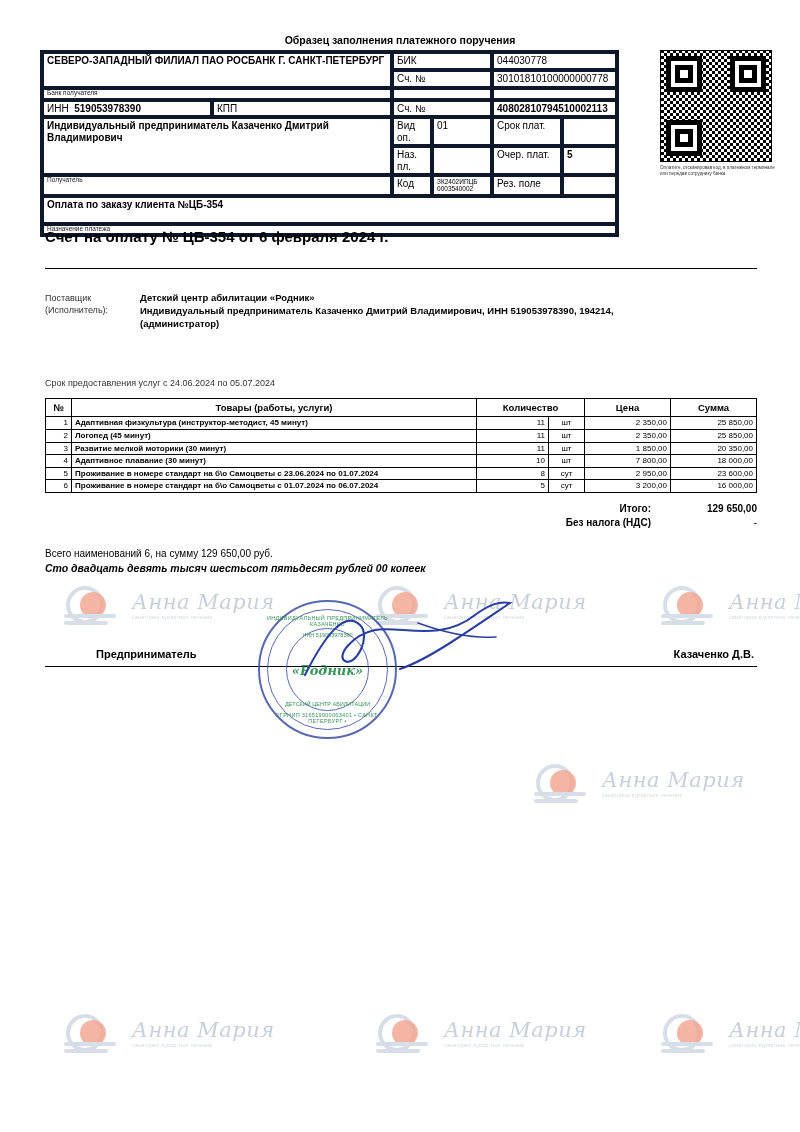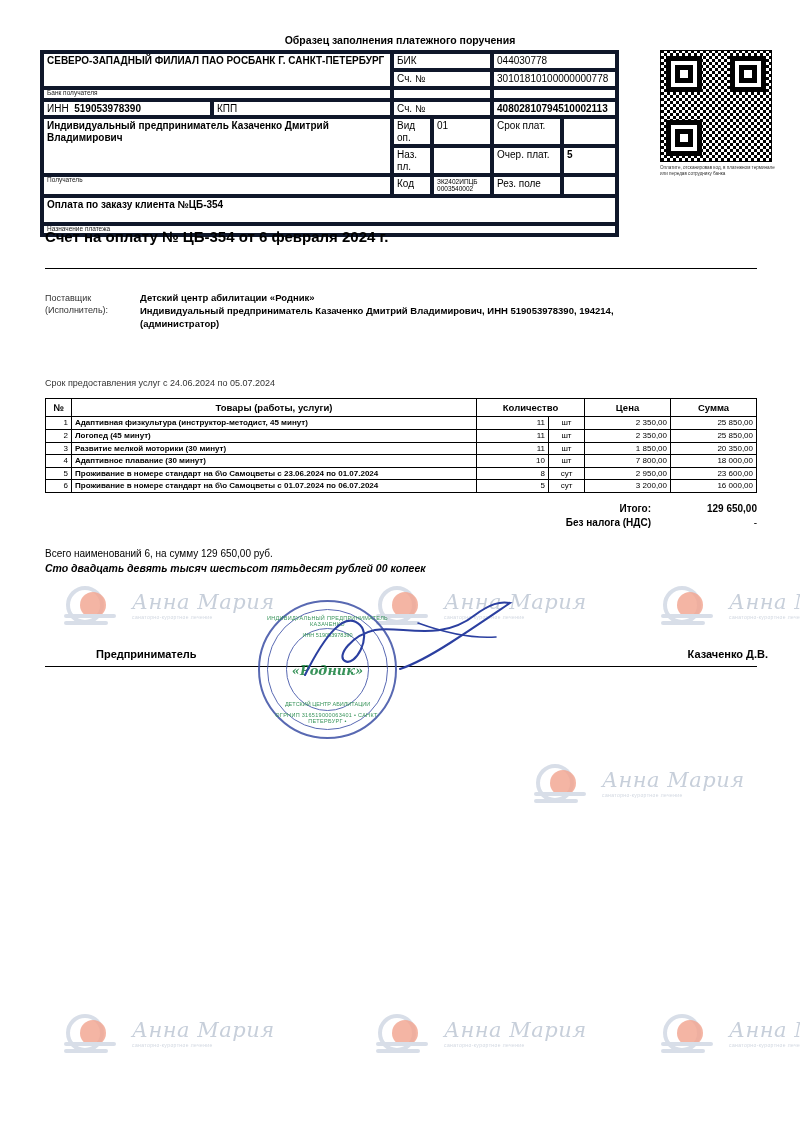--- a/index.html
+++ b/index.html
@@ -258,21 +258,21 @@
   }
   .sig-left {
     position: absolute;
     left: 96px;
     top: 648px;
     font-size: 11px;
     font-weight: bold;
   }
   .sig-right {
     position: absolute;
-    right: 32px;
+    right: 46px;
     top: 648px;
     font-size: 11px;
     font-weight: bold;
   }
 
   
   .stamp {
     position: absolute;
     left: 258px;
     top: 600px;

